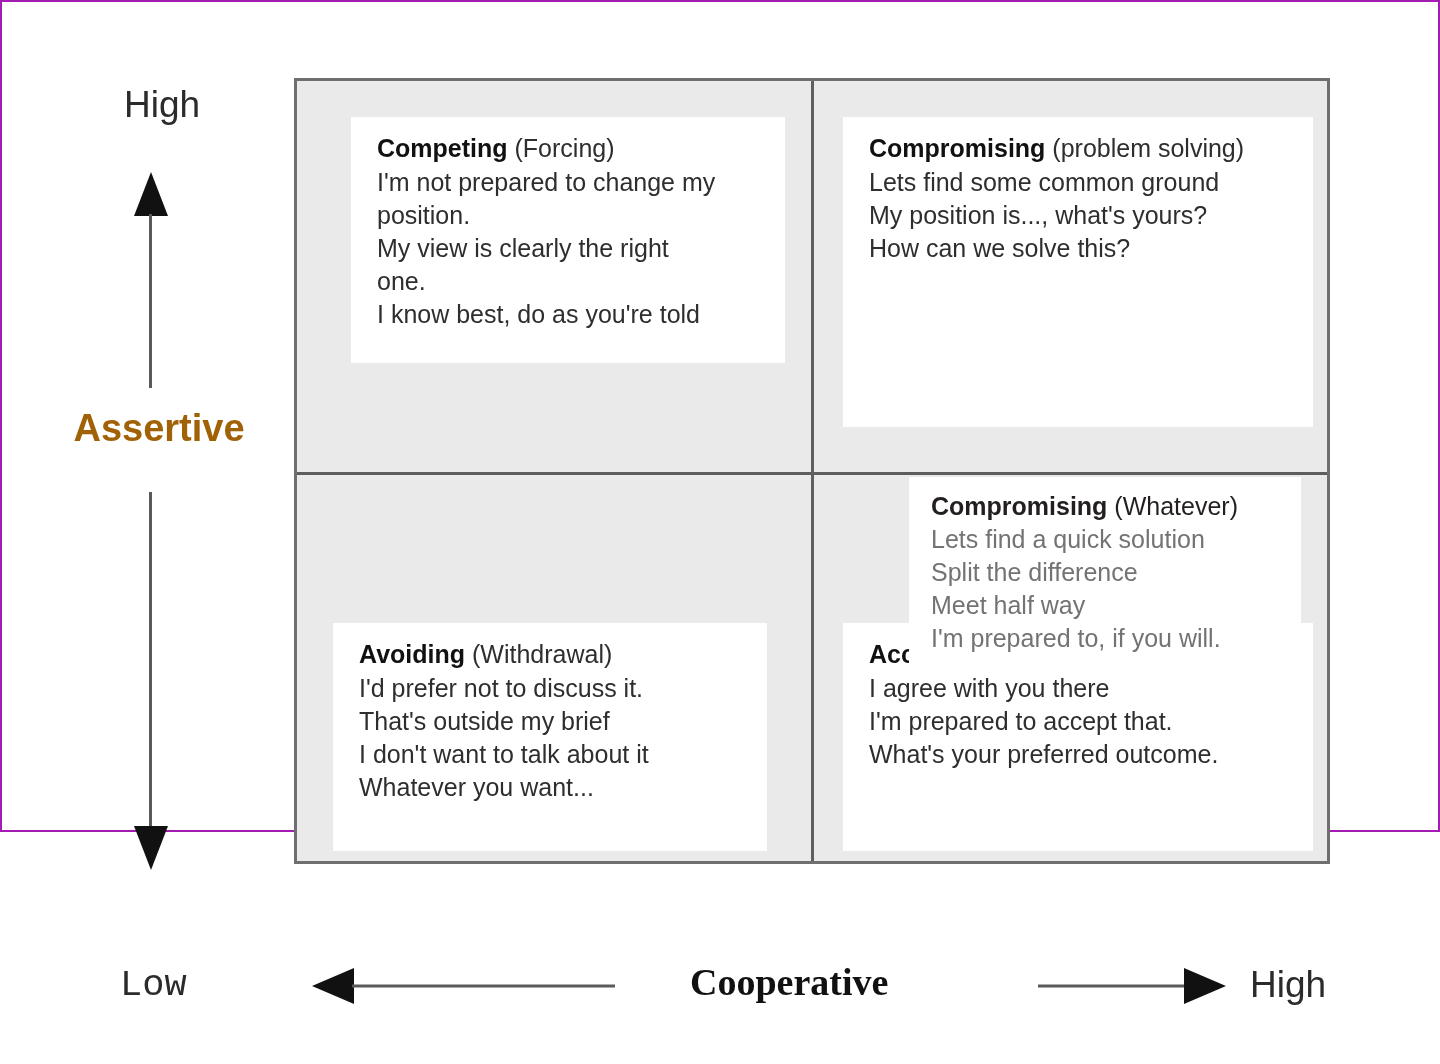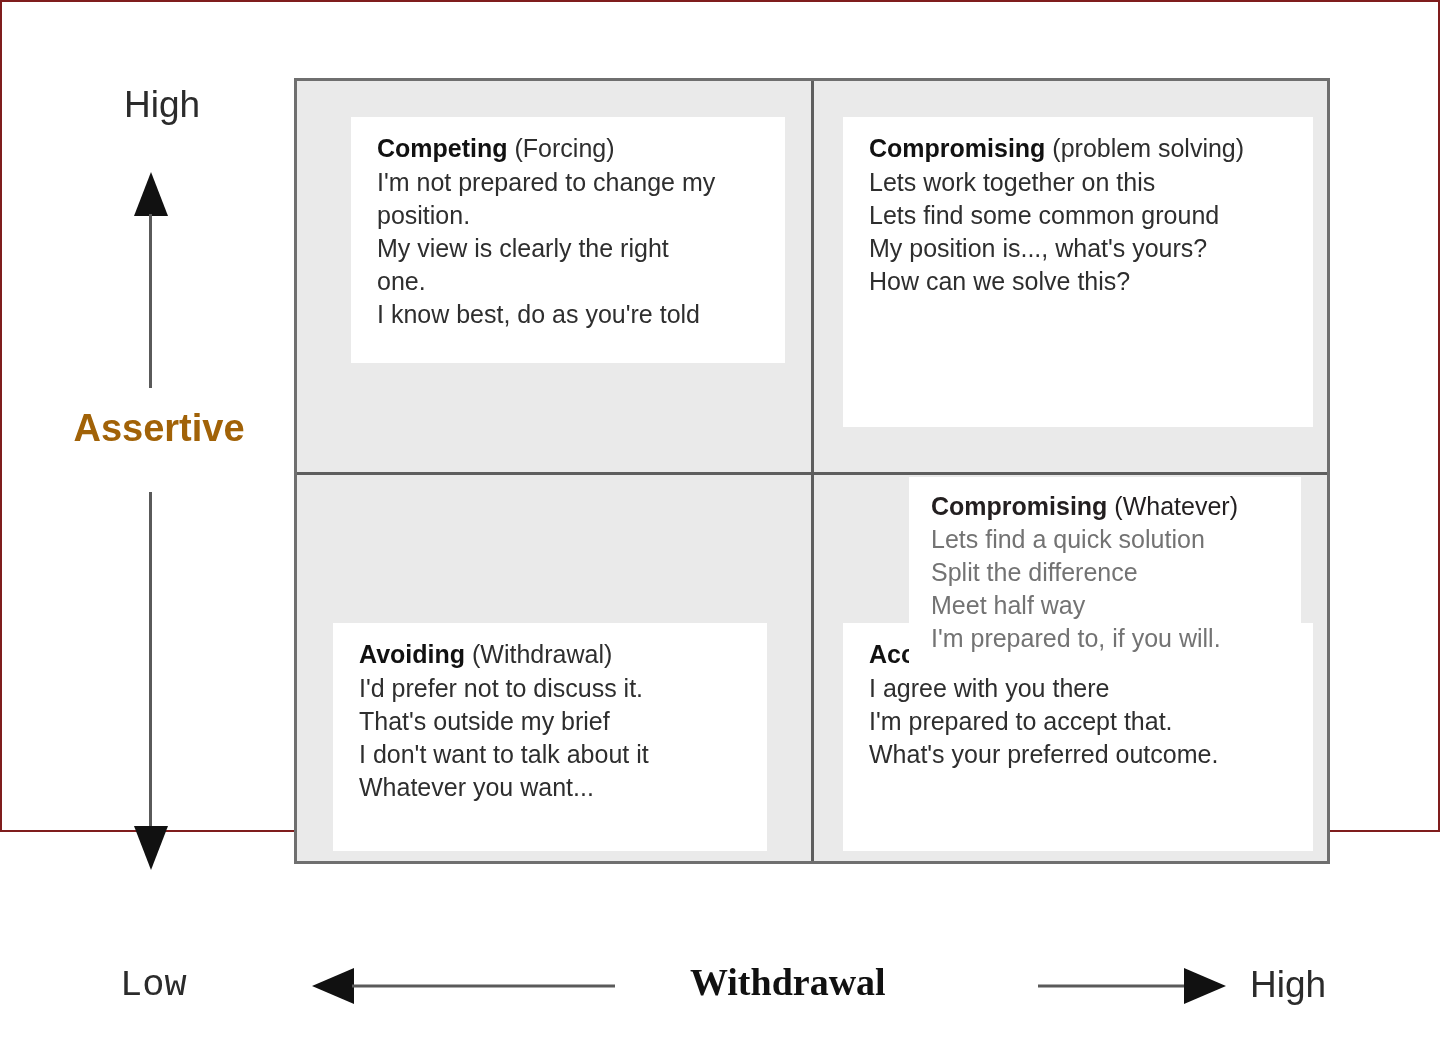--- a/index.html
+++ b/index.html
@@ -15,21 +15,21 @@
     color: #231f20;
     overflow: hidden;
   }
 
   #page {
     position: relative;
     width: 1440px;
     height: 832px;
     background: #ffffff;
     box-sizing: border-box;
-    border: 2px solid #7f1d1d;
+    border: 2px solid #a21caf;
   }
 
   
   .v-axis-label-top {
     position: absolute;
     left: 60px;
     top: 82px;
     width: 200px;
     text-align: center;
     font-size: 37px;
@@ -254,21 +254,20 @@
       <p>My view is clearly the right</p>
       <p>one.</p>
       <p>I know best, do as you're told</p>
     </div>
 
     <div class="card" id="card-collaborating">
       <div class="title">
         <b>Compromising</b>
         <span class="alt">(problem solving)</span>
       </div>
-      <p>Lets work together on this</p>
       <p>Lets find some common ground</p>
       <p>My position is..., what's yours?</p>
       <p>How can we solve this?</p>
     </div>
 
     <div class="card" id="card-avoiding">
       <div class="title">
         <b>Avoiding</b>
         <span class="alt">(Withdrawal)</span>
       </div>
@@ -304,21 +303,21 @@
   <div class="h-axis">
     <div class="h-low">Low</div>
 
     <div class="arrow-left">
       <svg width="305" height="36" viewBox="0 0 305 36" xmlns="http://www.w3.org/2000/svg">
         <polygon points="2,18 44,0 44,36" fill="#111111"></polygon>
         <rect x="42" y="16.5" width="263" height="3" fill="#5a5a5a"></rect>
       </svg>
     </div>
 
-    <div class="h-title">Withdrawal</div>
+    <div class="h-title">Cooperative</div>
 
     <div class="arrow-right">
       <svg width="190" height="36" viewBox="0 0 190 36" xmlns="http://www.w3.org/2000/svg">
         <rect x="0" y="16.5" width="150" height="3" fill="#5a5a5a"></rect>
         <polygon points="188,18 146,0 146,36" fill="#111111"></polygon>
       </svg>
     </div>
 
     <div class="h-high">High</div>
   </div>

